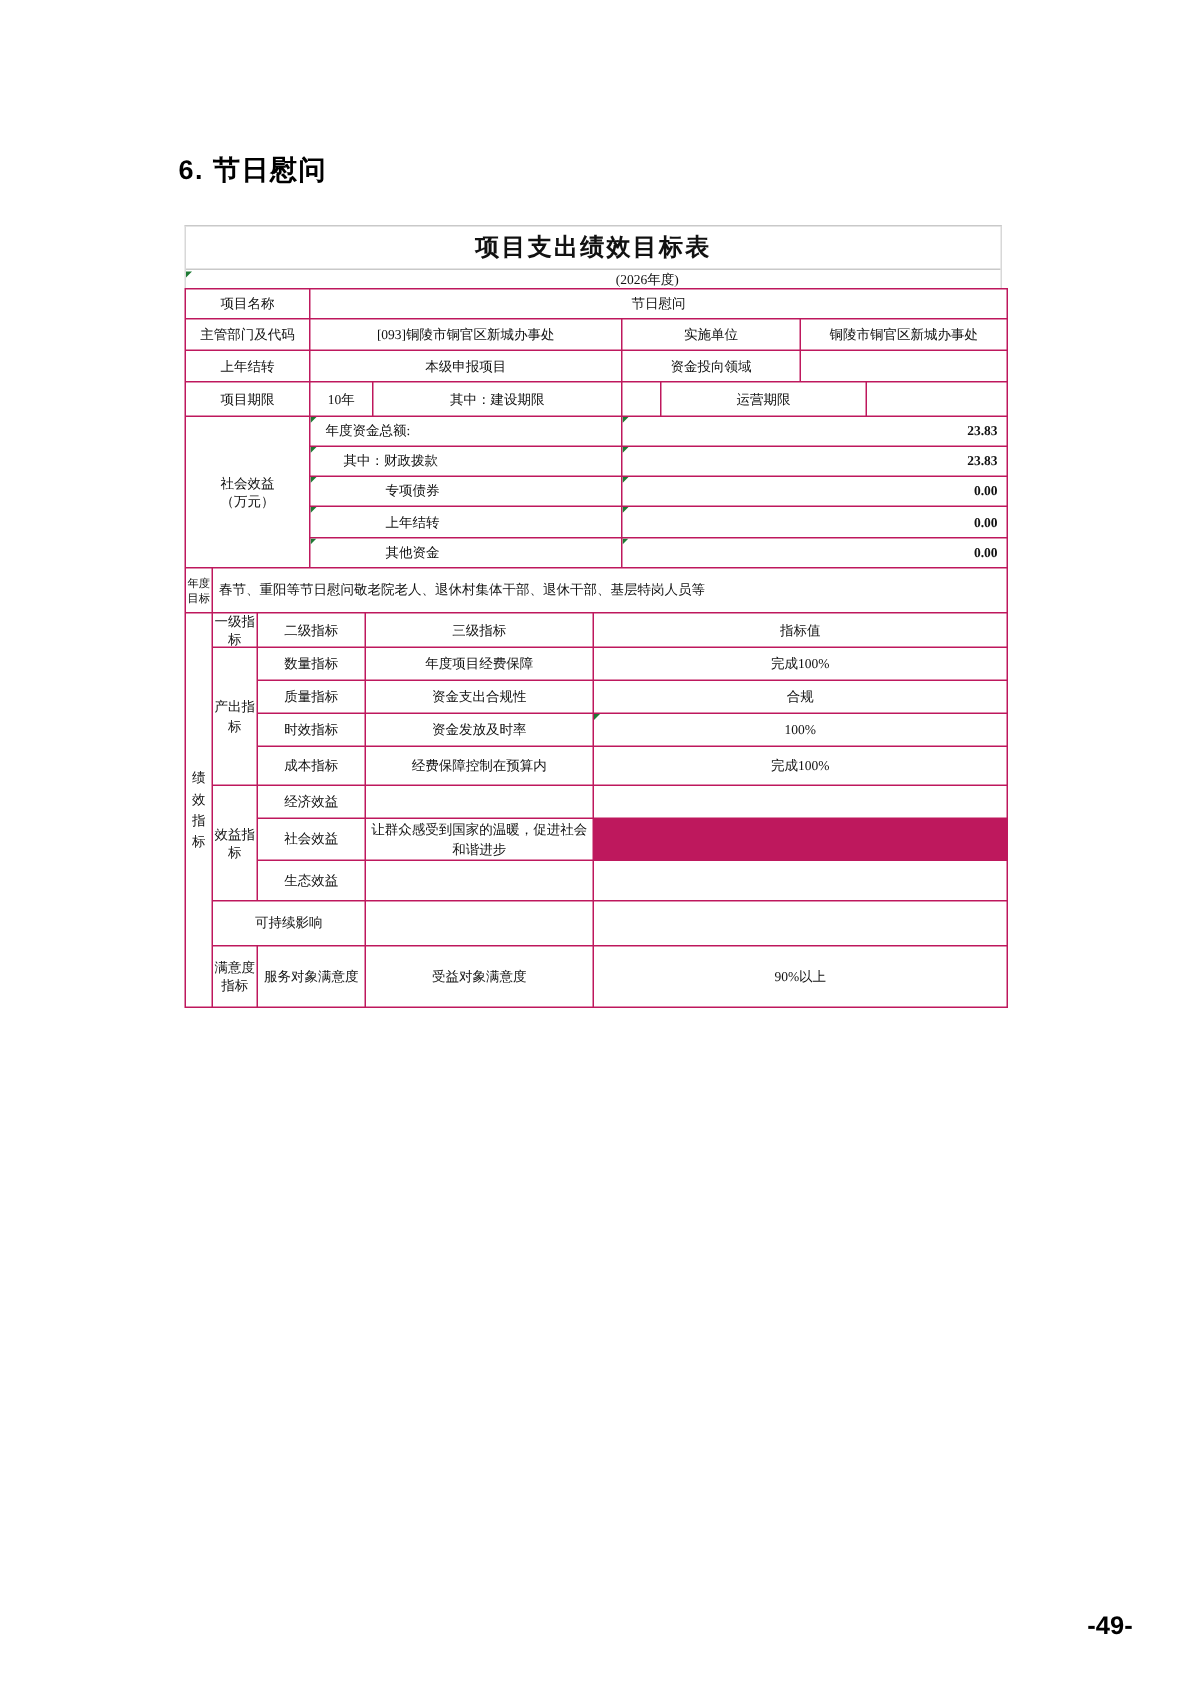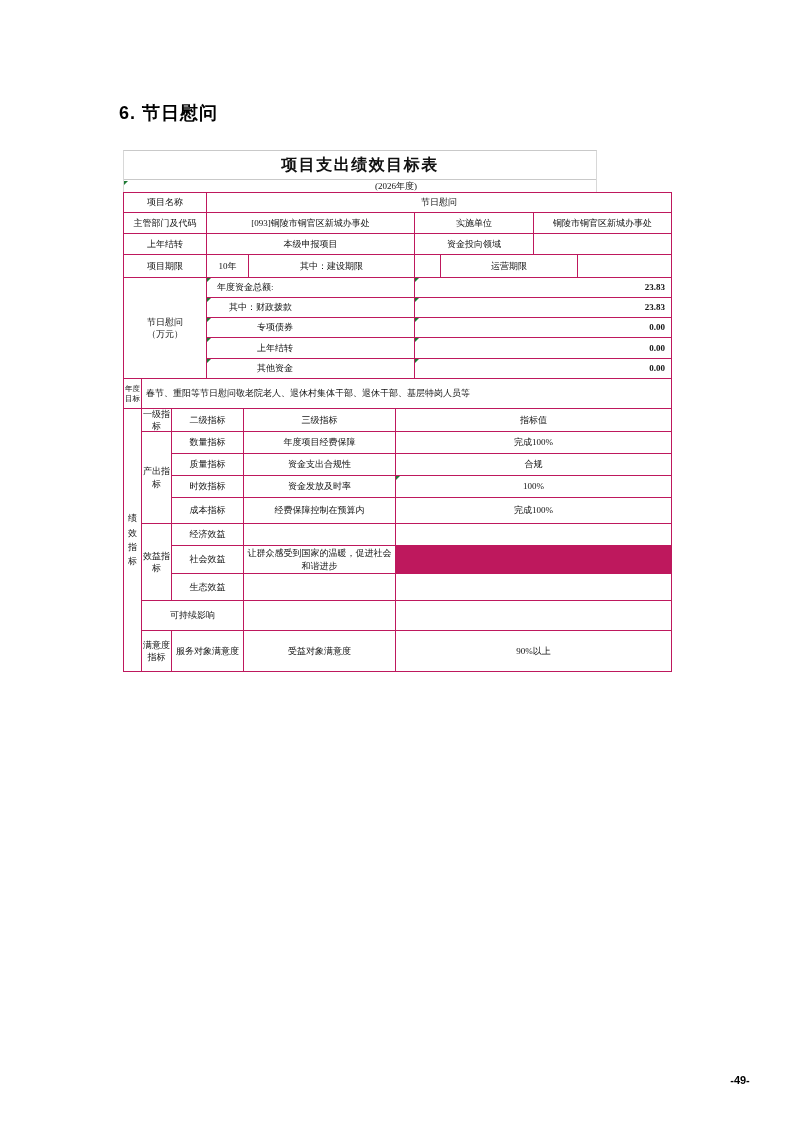--- a/index.html
+++ b/index.html
@@ -1,21 +1,21 @@
 <!DOCTYPE html>
 <html><head>
 <meta charset="utf-8">
 <style>
   html,body{margin:0;padding:0;background:#ffffff;}
   .page{position:relative;width:793px;height:1122px;background:#ffffff;overflow:hidden;
         font-family:"Liberation Serif","DejaVu Serif",serif;color:#111;}
   .heading{position:absolute;left:119px;top:101px;font-family:"Liberation Sans","DejaVu Sans",sans-serif;
            font-weight:bold;font-size:18px;letter-spacing:1px;color:#000;}
   
-  .titleblock{position:absolute;left:123px;top:150px;width:474px;box-sizing:border-box;
+  .titleblock{position:absolute;left:123px;top:150px;width:545px;box-sizing:border-box;
               border-top:1px solid #c9c9c9;border-left:1px solid #d8d8d8;border-right:1px solid #d8d8d8;}
   .title{height:28px;display:flex;align-items:center;justify-content:center;
          font-weight:bold;font-size:16px;letter-spacing:1.5px;border-bottom:1px solid #c9c9c9;}
   .subtitle{height:12px;display:flex;align-items:center;justify-content:center;font-size:9px;
             position:relative;}
   .subtitle .sub-text{position:relative;left:36px;}
   
   .grid{position:absolute;left:123px;top:192px;display:grid;background:#be185d;padding:1px;gap:1px;
         grid-template-columns:17px 29px 34px 36px 4px 146px 18px 25px 92px 43px 93px;
         grid-template-rows:19px 20px 20px 22px 19px 19px 19px 20px 19px 29px 22px 21px 21px 21px 25px 21px 27px 26px 29px 40px;}
@@ -28,21 +28,21 @@
   .c.i3{padding-left:50px;}
   .c.xs{font-size:7.5px;line-height:1.3;padding:0 1px;}
   .c.side{line-height:1.6;}
   .c.goal{padding-left:4px;padding-right:4px;}
   .fundlabel-inner{display:inline-block;max-width:44px;text-align:center;}
   .gm{position:absolute;top:0;left:0;width:0;height:0;
       border-top:4px solid #1d7a34;border-right:4px solid transparent;}
   .gm-sub{position:absolute;top:1px;left:0;width:0;height:0;
       border-top:4px solid #1d7a34;border-right:4px solid transparent;}
   .pagenum{position:absolute;left:718px;top:1074px;width:44px;text-align:center;
-           font-family:"Liberation Sans","DejaVu Sans",sans-serif;font-weight:bold;font-size:11px;color:#000;}
+           font-family:"Liberation Sans","DejaVu Sans",sans-serif;font-weight:bold;font-size:17px;color:#000;}
 </style>
 </head>
 <body>
 
 <div class="page">
 
   <div class="heading">6. 节日慰问</div>
 
   <div class="titleblock">
     <div class="title">项目支出绩效目标表</div>
@@ -68,21 +68,21 @@
     <div class="c" style="grid-area:3/10/4/12"></div>
 
     <div class="c" style="grid-area:4/1/5/4">项目期限</div>
     <div class="c" style="grid-area:4/4/5/6">10年</div>
     <div class="c" style="grid-area:4/6/5/8">其中：建设期限</div>
     <div class="c" style="grid-area:4/8/5/9"></div>
     <div class="c" style="grid-area:4/9/5/11">运营期限</div>
     <div class="c" style="grid-area:4/11/5/12"></div>
 
     <div class="c" style="grid-area:5/1/10/4">
-      <span class="fundlabel-inner">节日慰问（万元）</span>
+      <span class="fundlabel-inner">社会效益（万元）</span>
     </div>
     <div class="c l i1" style="grid-area:5/4/6/8">
         <span class="gm"></span>
         <span>年度资金总额:</span>
       </div>
     <div class="c r" style="grid-area:5/8/6/12">
         <span class="gm"></span>
         <span>23.83</span>
       </div>
     <div class="c l i2" style="grid-area:6/4/7/8">

